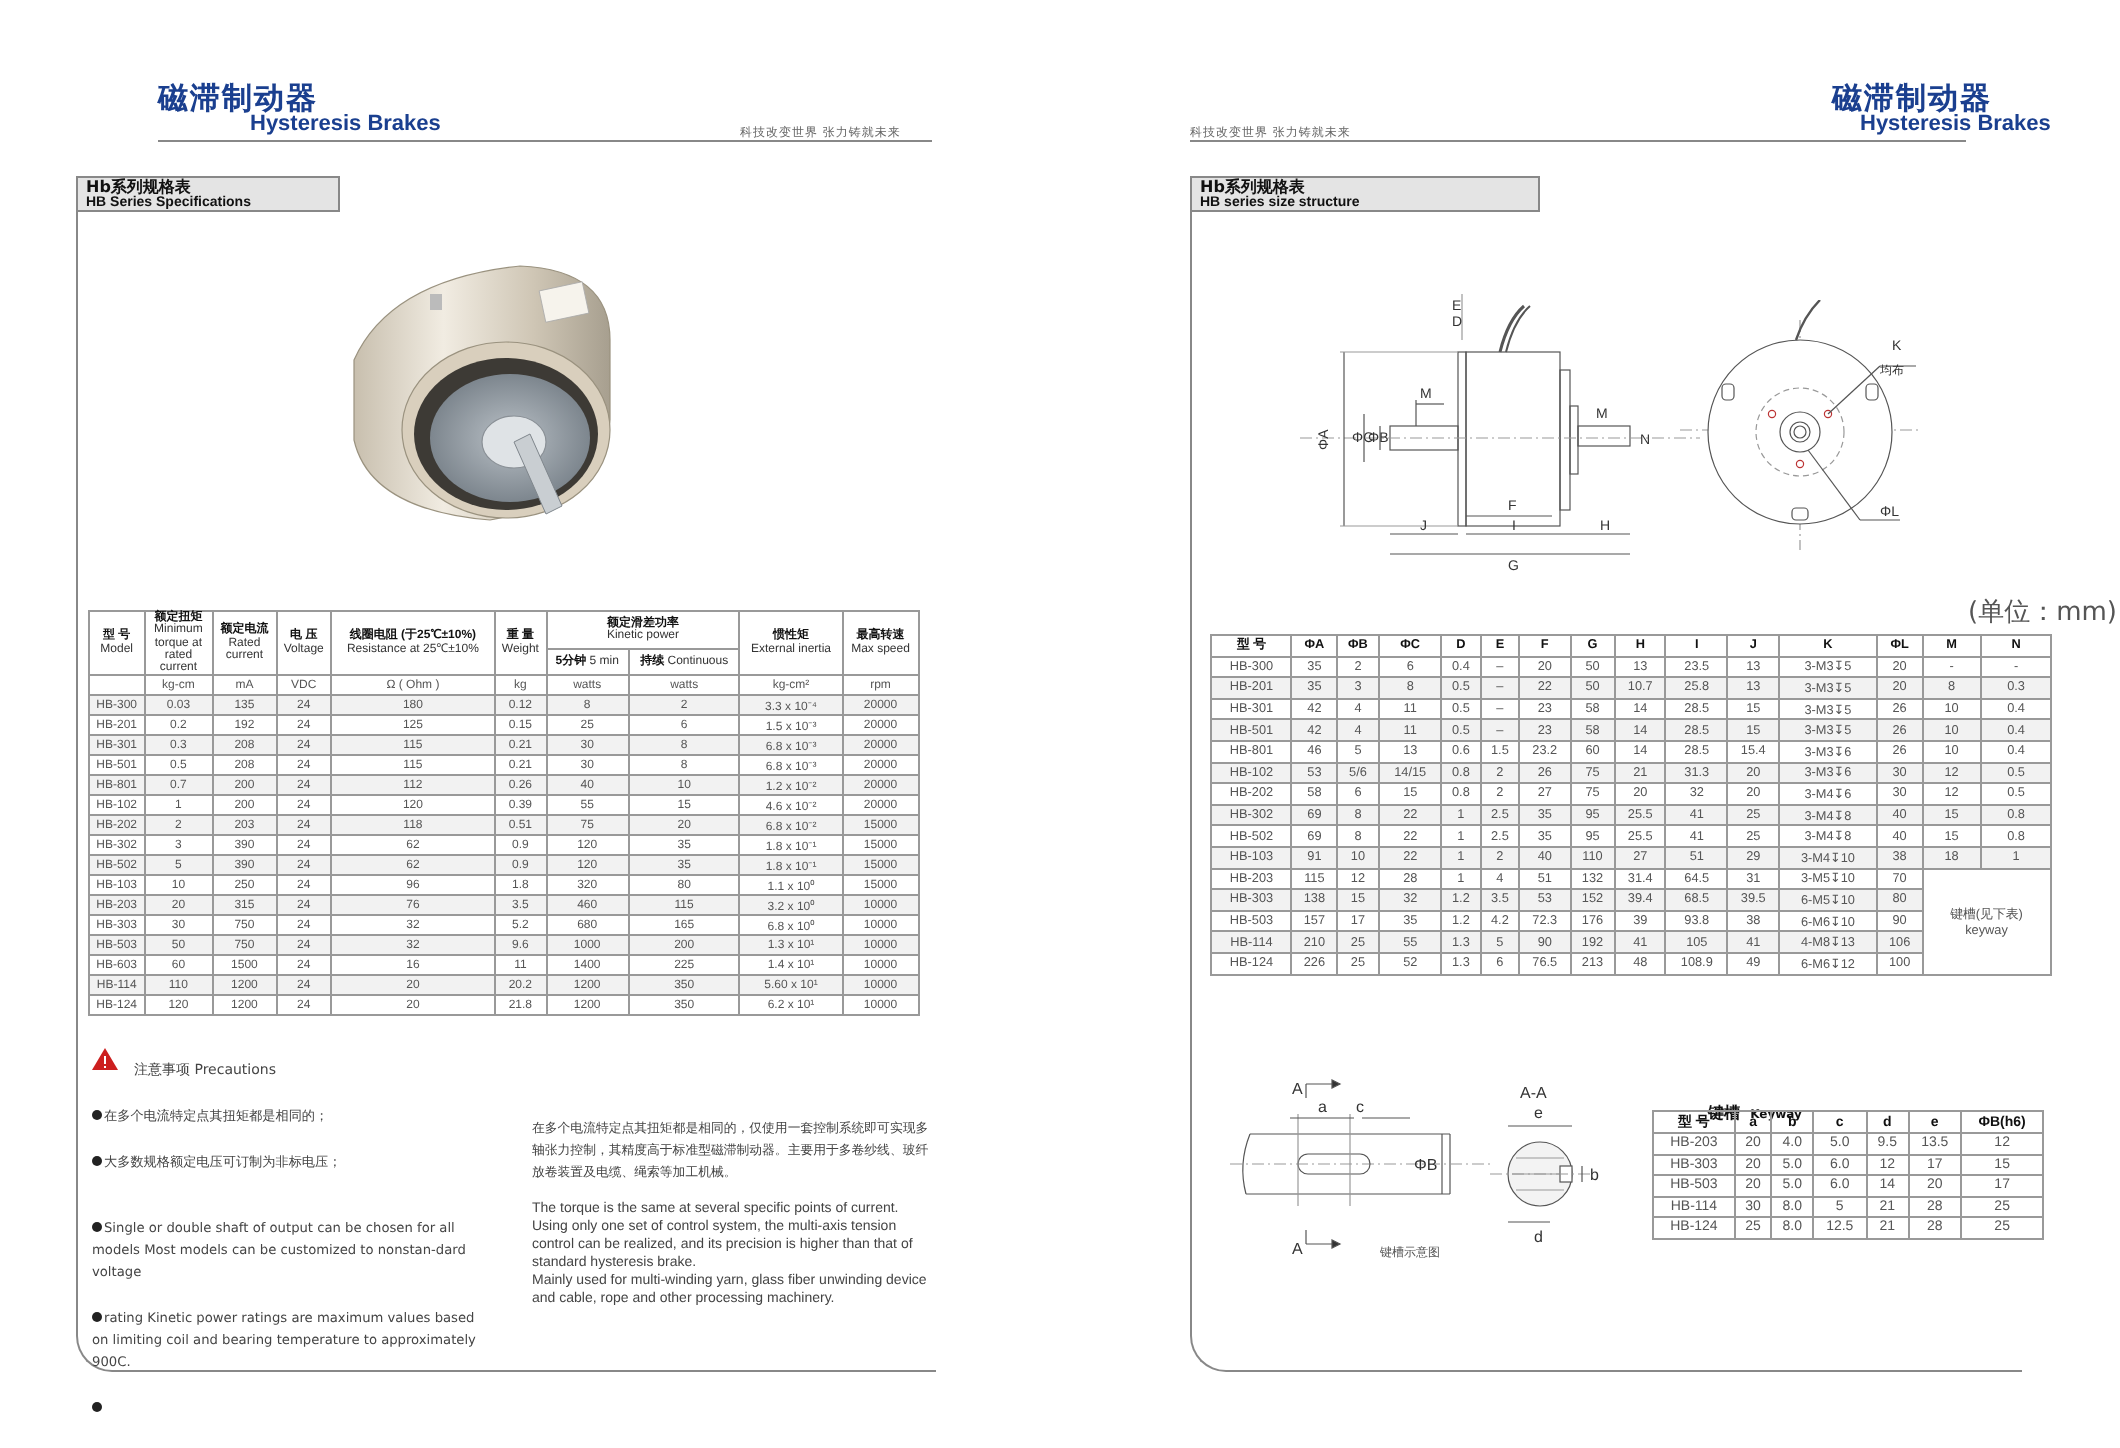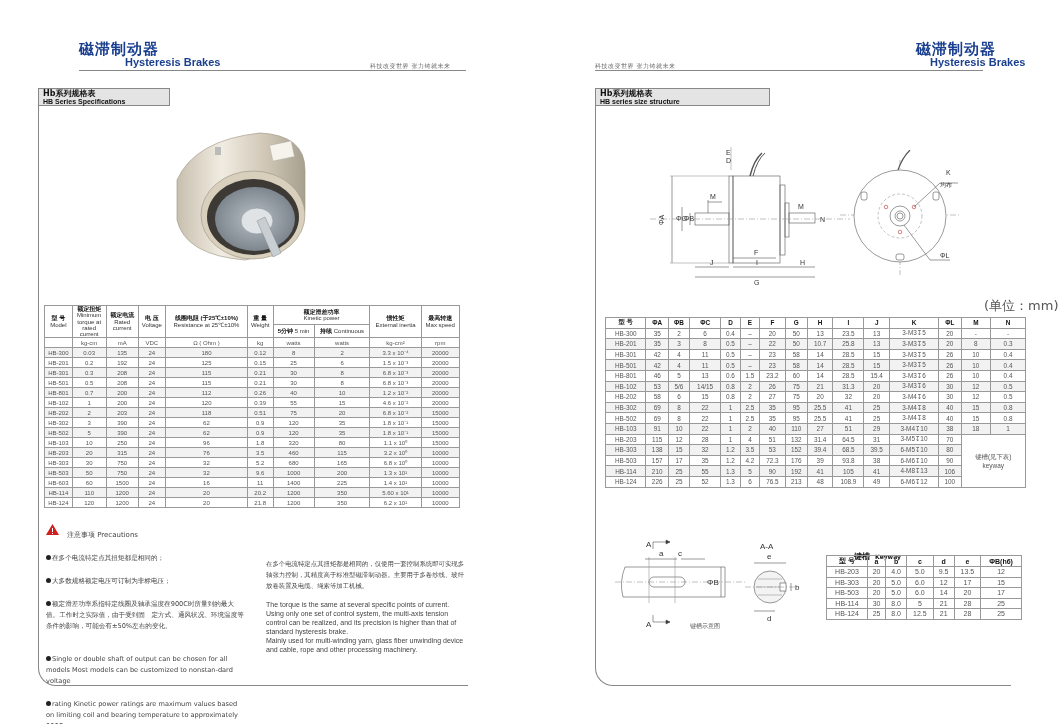--- a/index.html
+++ b/index.html
@@ -322,21 +322,20 @@
     <div style="display:flex;align-items:center;margin-bottom:3px;">
       <svg width="13" height="11" viewBox="0 0 13 11">
           <path d="M6.5 0 L13 11 L0 11 Z" fill="#cc1f1f"></path>
           <rect x="6" y="4" width="1" height="4" fill="#fff"></rect>
           <rect x="6" y="9" width="1" height="1" fill="#fff"></rect>
         </svg>
       <span class="prec" style="margin-left:8px;font-size:7px;">注意事项 Precautions</span>
     </div>
     <div class="prec"><span class="bullet"></span><span>在多个电流特定点其扭矩都是相同的；</span></div>
     <div class="prec"><span class="bullet"></span><span>大多数规格额定电压可订制为非标电压；</span></div>
-    <div class="prec" style="width:200px;"><span class="bullet"></span><span>额定滑差功率系指特定线圈及轴承温度在900C时所量到的最大值。工作时之实际值，由于受到固　定方式、通风状况、环境温度等条件的影响，可能会有±50%左右的变化。</span></div>
     <div style="height:10px;"></div>
     <div class="prec en"><span class="bullet"></span><span>Single or double shaft of output can be chosen for all models Most models can be customized to nonstan-dard voltage</span></div>
     <div class="prec en"><span class="bullet"></span><span>rating Kinetic power ratings are maximum values based on limiting coil and bearing temperature to approximately 900C.</span></div>
     <div class="prec en"><span class="bullet"></span></div>
   </div>
 
   <div class="abs" style="left:266px;top:559px;width:200px;">
     <div class="desc">在多个电流特定点其扭矩都是相同的，仅使用一套控制系统即可实现多轴张力控制，其精度高于标准型磁滞制动器。主要用于多卷纱线、玻纤放卷装置及电缆、绳索等加工机械。</div>
     <div style="height:8px;"></div>
     <div class="desc-en">The torque is the same at several specific points of current. Using only one set of control system, the multi-axis tension control can be realized, and its precision is higher than that of standard hysteresis brake.</div>

